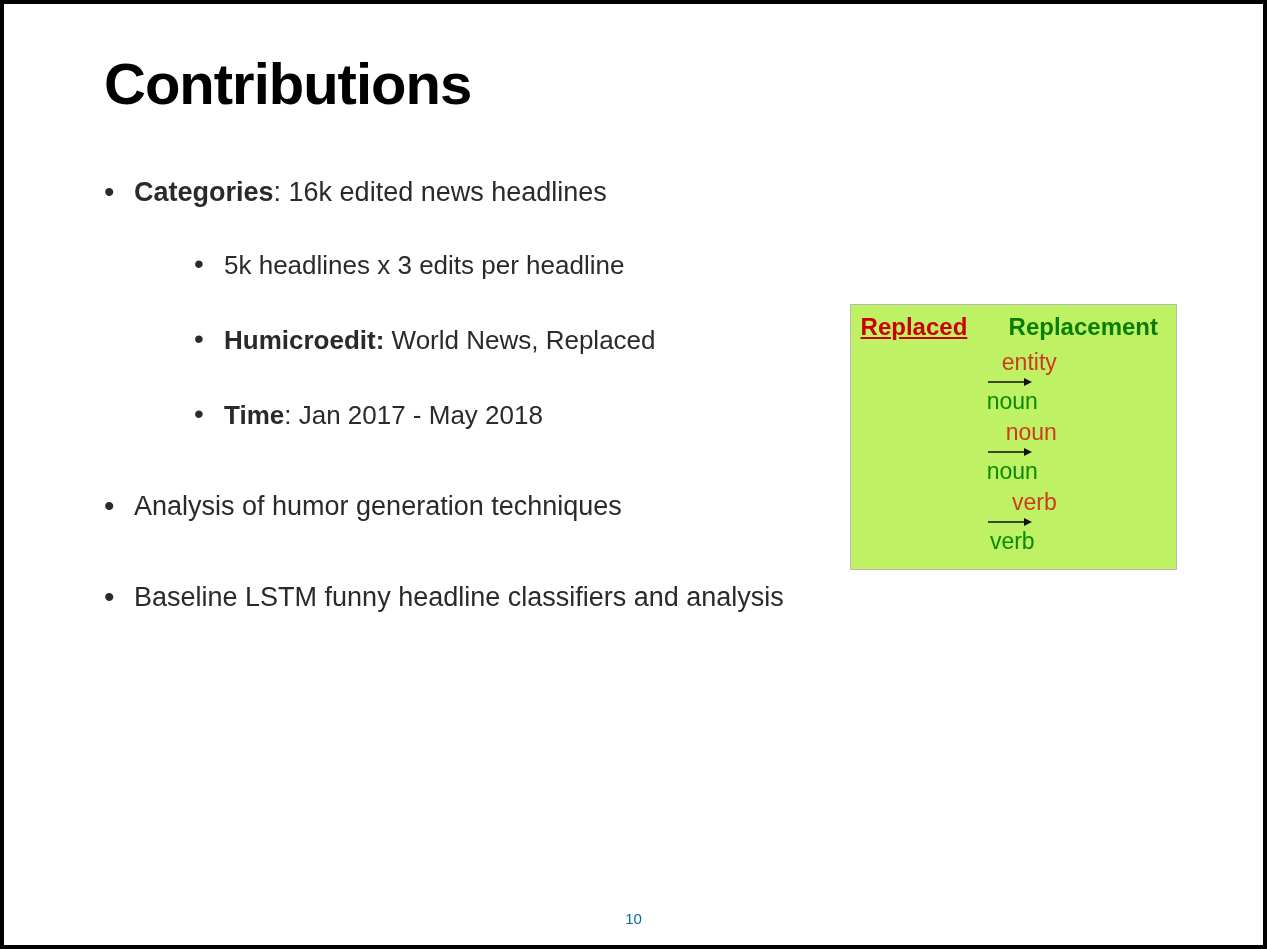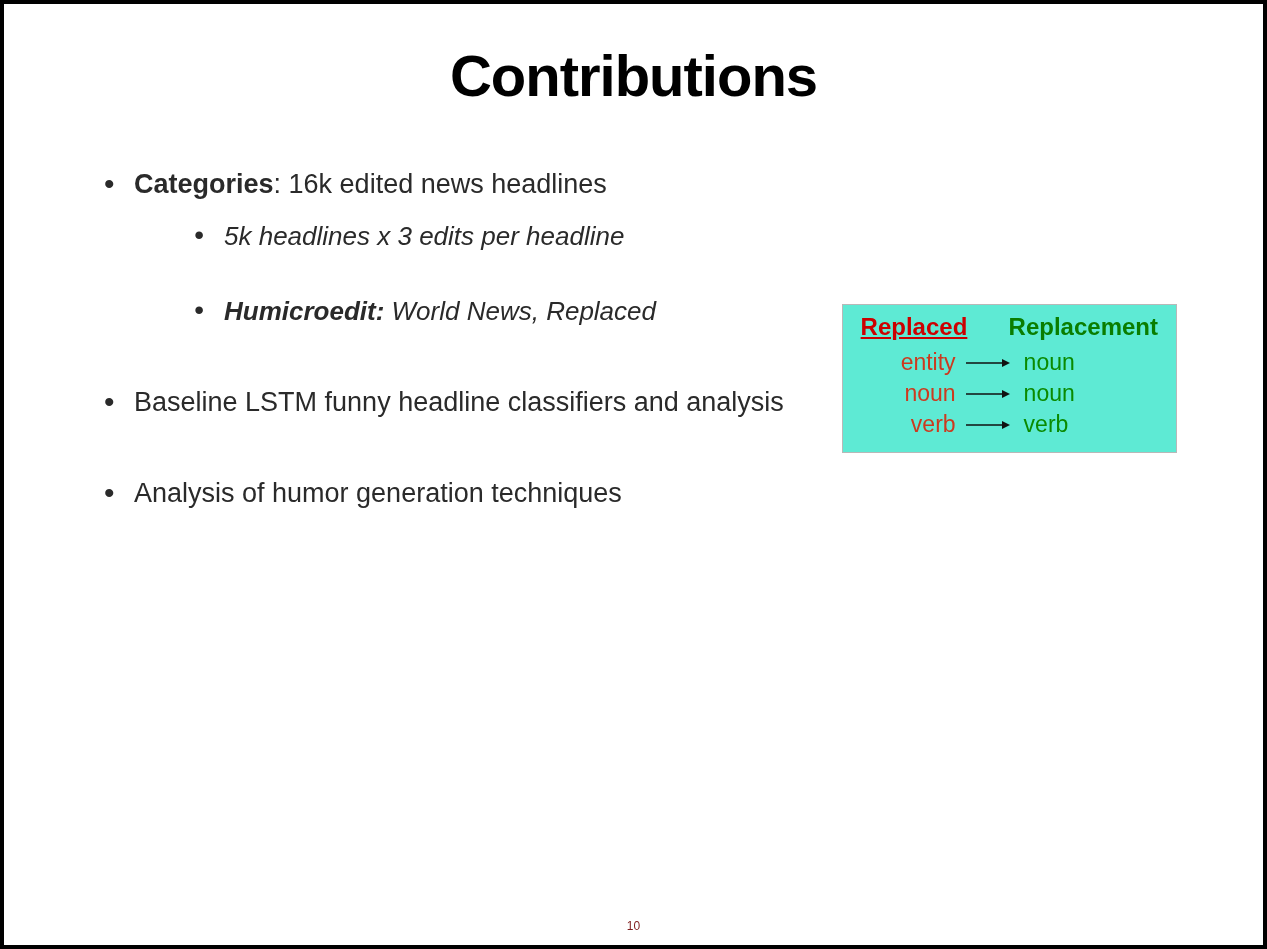--- a/index.html
+++ b/index.html
@@ -18,22 +18,22 @@
     .slide {
       background: #fff;
       width: 1259px;
       height: 941px;
       position: relative;
       padding: 30px 100px 0 100px;
     }
     .title {
       font-size: 58px;
       font-weight: 600;
-      text-align: center;
-      margin-top: 8px;
+      text-align: left;
+      margin-top: 16px;
       margin-bottom: 60px;
       letter-spacing: -1px;
     }
     ul.outer {
       list-style: none;
       padding-left: 0;
     }
     ul.outer > li {
       position: relative;
       padding-left: 30px;
@@ -45,22 +45,21 @@
       content: "•";
       position: absolute;
       left: 0;
       font-size: 30px;
       color: #2a2a2a;
       top: -2px;
     }
     ul.inner {
       list-style: none;
       padding-left: 60px;
-      margin-top: 21px;
-      font-style: italic;
+      margin-top: 42px;
     }
     ul.inner > li {
       position: relative;
       padding-left: 30px;
       margin-bottom: 44px;
       font-size: 26px;
       color: #2a2a2a;
     }
     ul.inner > li::before {
       content: "•";
@@ -71,22 +70,22 @@
       top: -2px;
     }
     .bold {
       font-weight: 700;
     }
     .table-box {
       position: absolute;
       top: 300px;
       right: 86px;
       border: 1px solid #b8b8b8;
-      padding: 8px 18px 10px 18px;
-      background: #5eead4;
+      padding: 8px 18px 10px 10px;
+      background: #bef264;
     }
     .table-header {
       display: flex;
       gap: 30px;
       font-size: 24px;
       font-weight: 700;
       margin-bottom: 8px;
     }
     .th-replaced {
       color: #cc0000;
@@ -94,20 +93,21 @@
       width: 118px;
     }
     .th-replacement {
       color: #0a7d00;
     }
     .table-row {
       display: flex;
       align-items: center;
       font-size: 23px;
       margin-bottom: 4px;
+      flex-direction: column;
     }
     .td-replaced {
       color: #cc3a1f;
       width: 95px;
       text-align: right;
       padding-right: 0;
     }
     .arrow {
       width: 62px;
       display: flex;
@@ -117,44 +117,45 @@
     .arrow svg {
       width: 46px;
       height: 12px;
     }
     .td-replacement {
       color: #0a8a00;
       padding-left: 6px;
     }
     .page-number {
       position: absolute;
-      bottom: 12px;
+      bottom: 18px;
       left: 50%;
       transform: translateX(-50%);
-      font-size: 12px;
-      color: #7f1d1d;
+      font-size: 15px;
+      color: #0369a1;
     }
   </style>
 </head>
 <body>
 
 <div class="slide">
 
   <h1 class="title">Contributions</h1>
 
   <ul class="outer">
     <li>
       <span class="bold">Categories</span><span>: 16k edited news headlines</span>
       <ul class="inner">
         <li><span>5k headlines   x   3 edits per headline</span></li>
         <li><span class="bold">Humicroedit:</span><span>  World News, Replaced</span></li>
+        <li><span class="bold">Time</span><span>:  Jan 2017 - May 2018</span></li>
       </ul>
     </li>
+    <li style="margin-top:60px;"><span>Analysis of humor generation techniques</span></li>
     <li style="margin-top:60px;"><span>Baseline LSTM funny headline classifiers and analysis</span></li>
-    <li style="margin-top:60px;"><span>Analysis of humor generation techniques</span></li>
   </ul>
 
   <div class="table-box">
     <div class="table-header">
       <span class="th-replaced">Replaced</span>
       <span class="th-replacement">Replacement</span>
     </div>
     <div class="table-row">
       <span class="td-replaced">entity</span>
       <span class="arrow">

